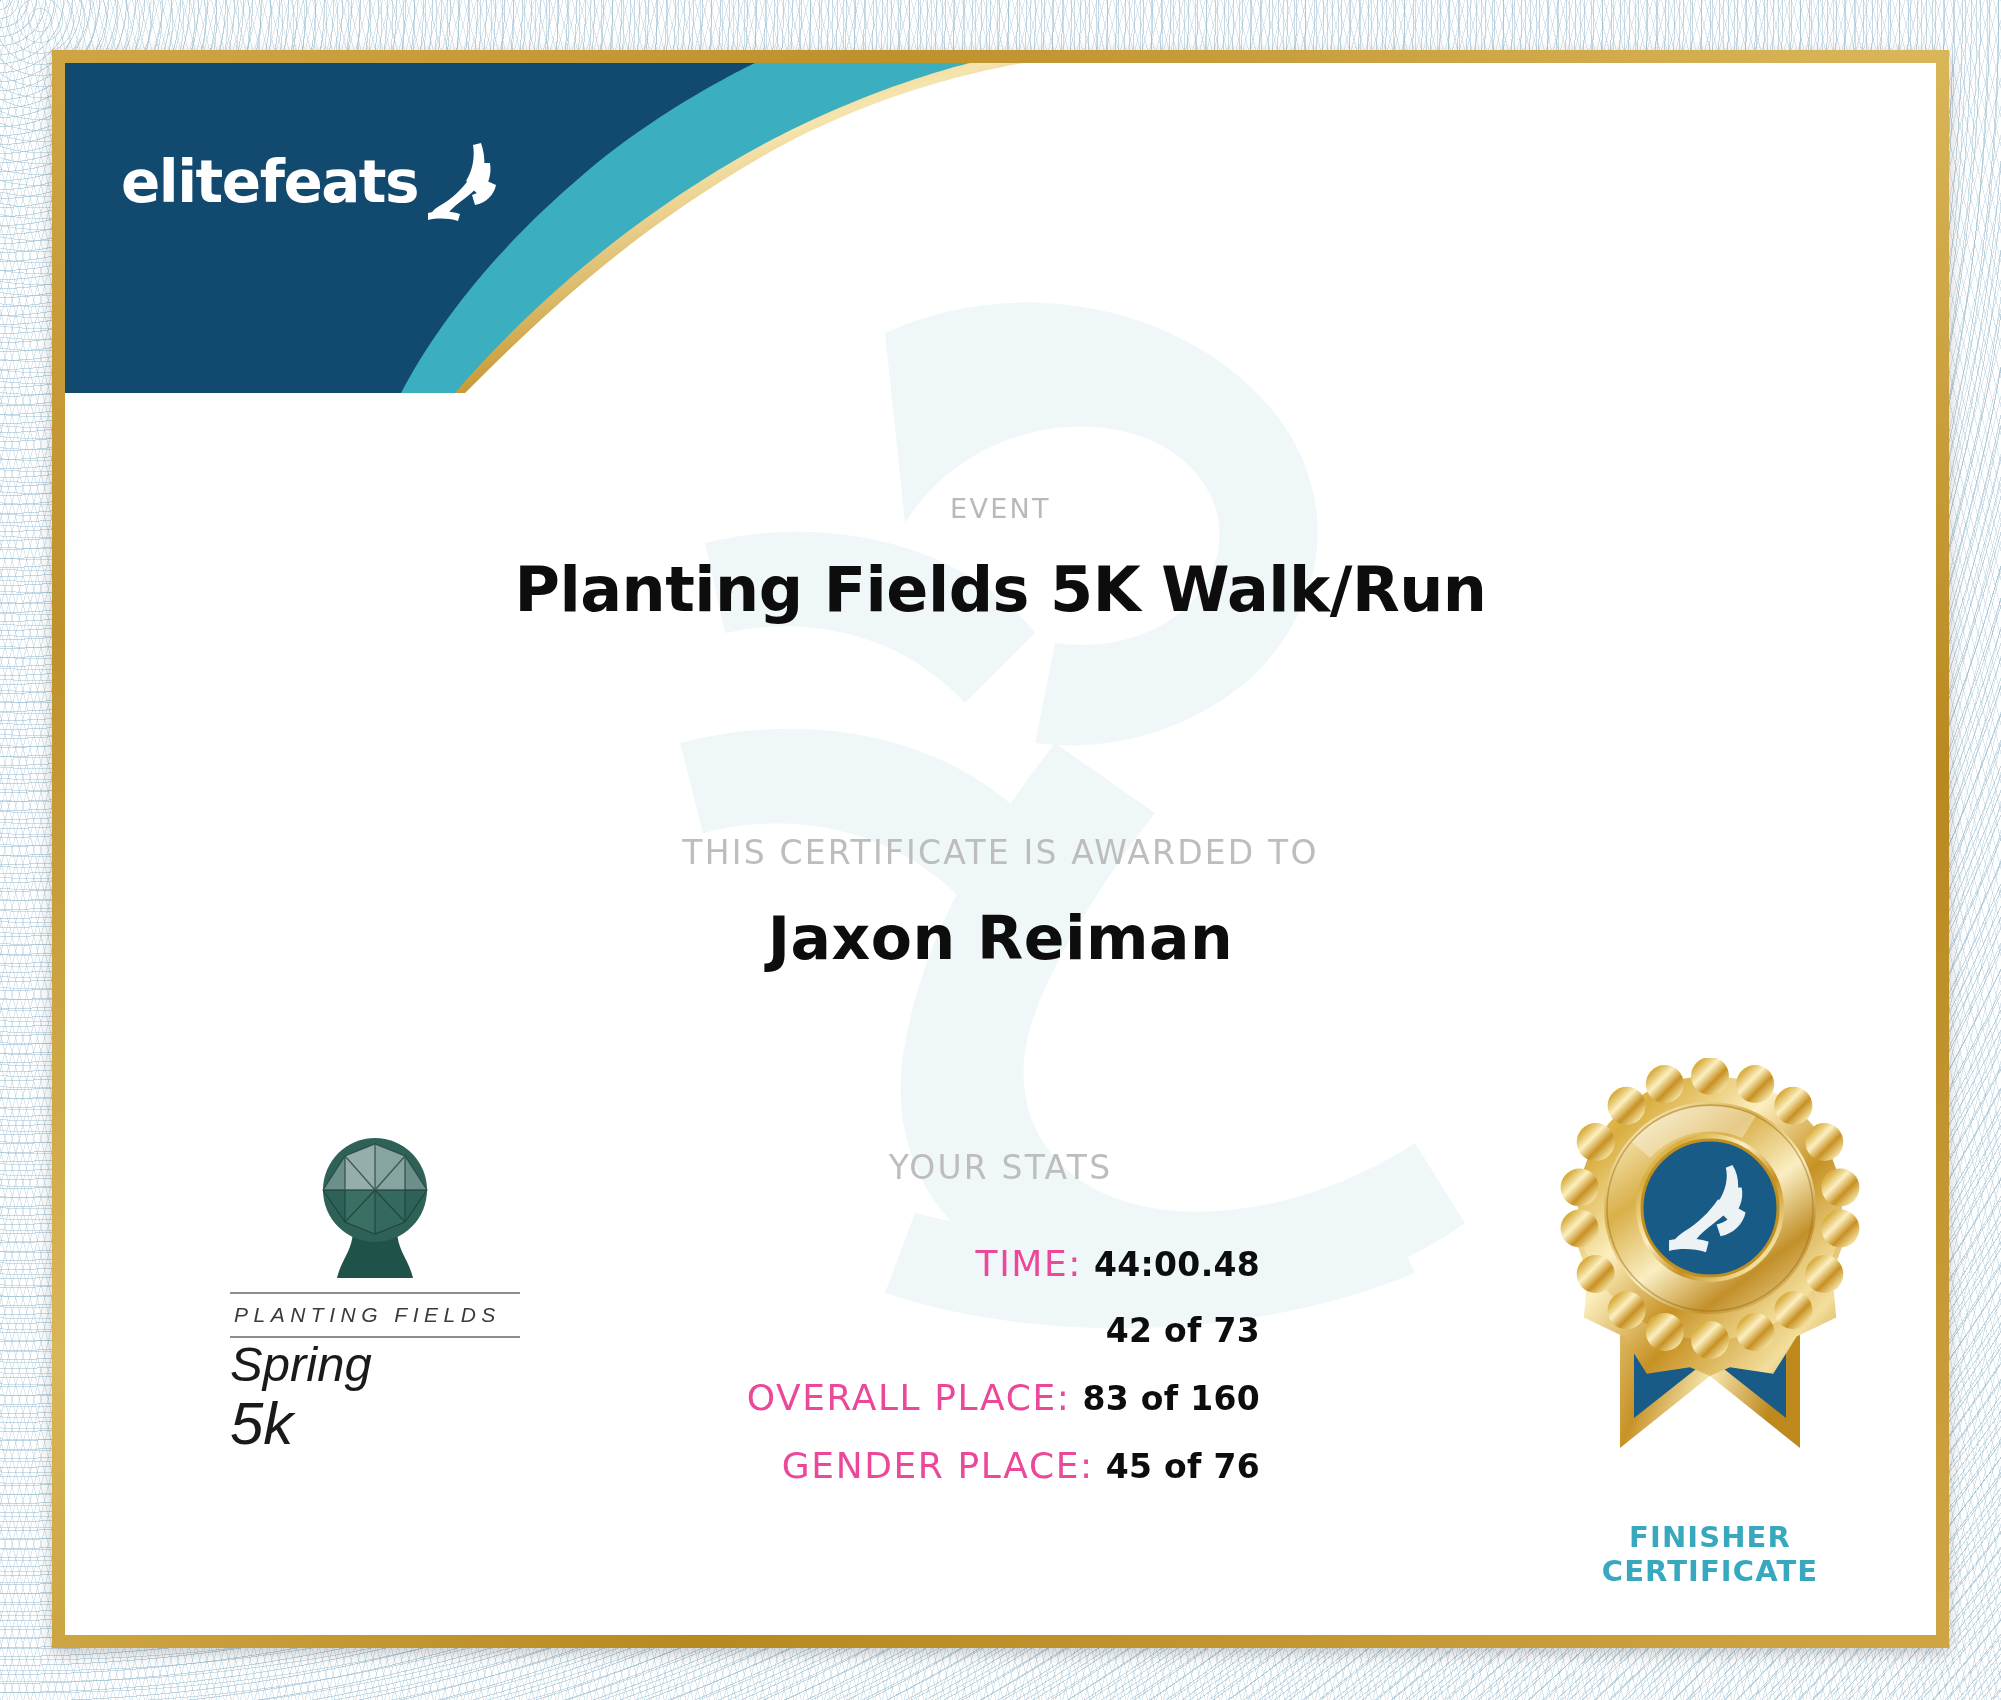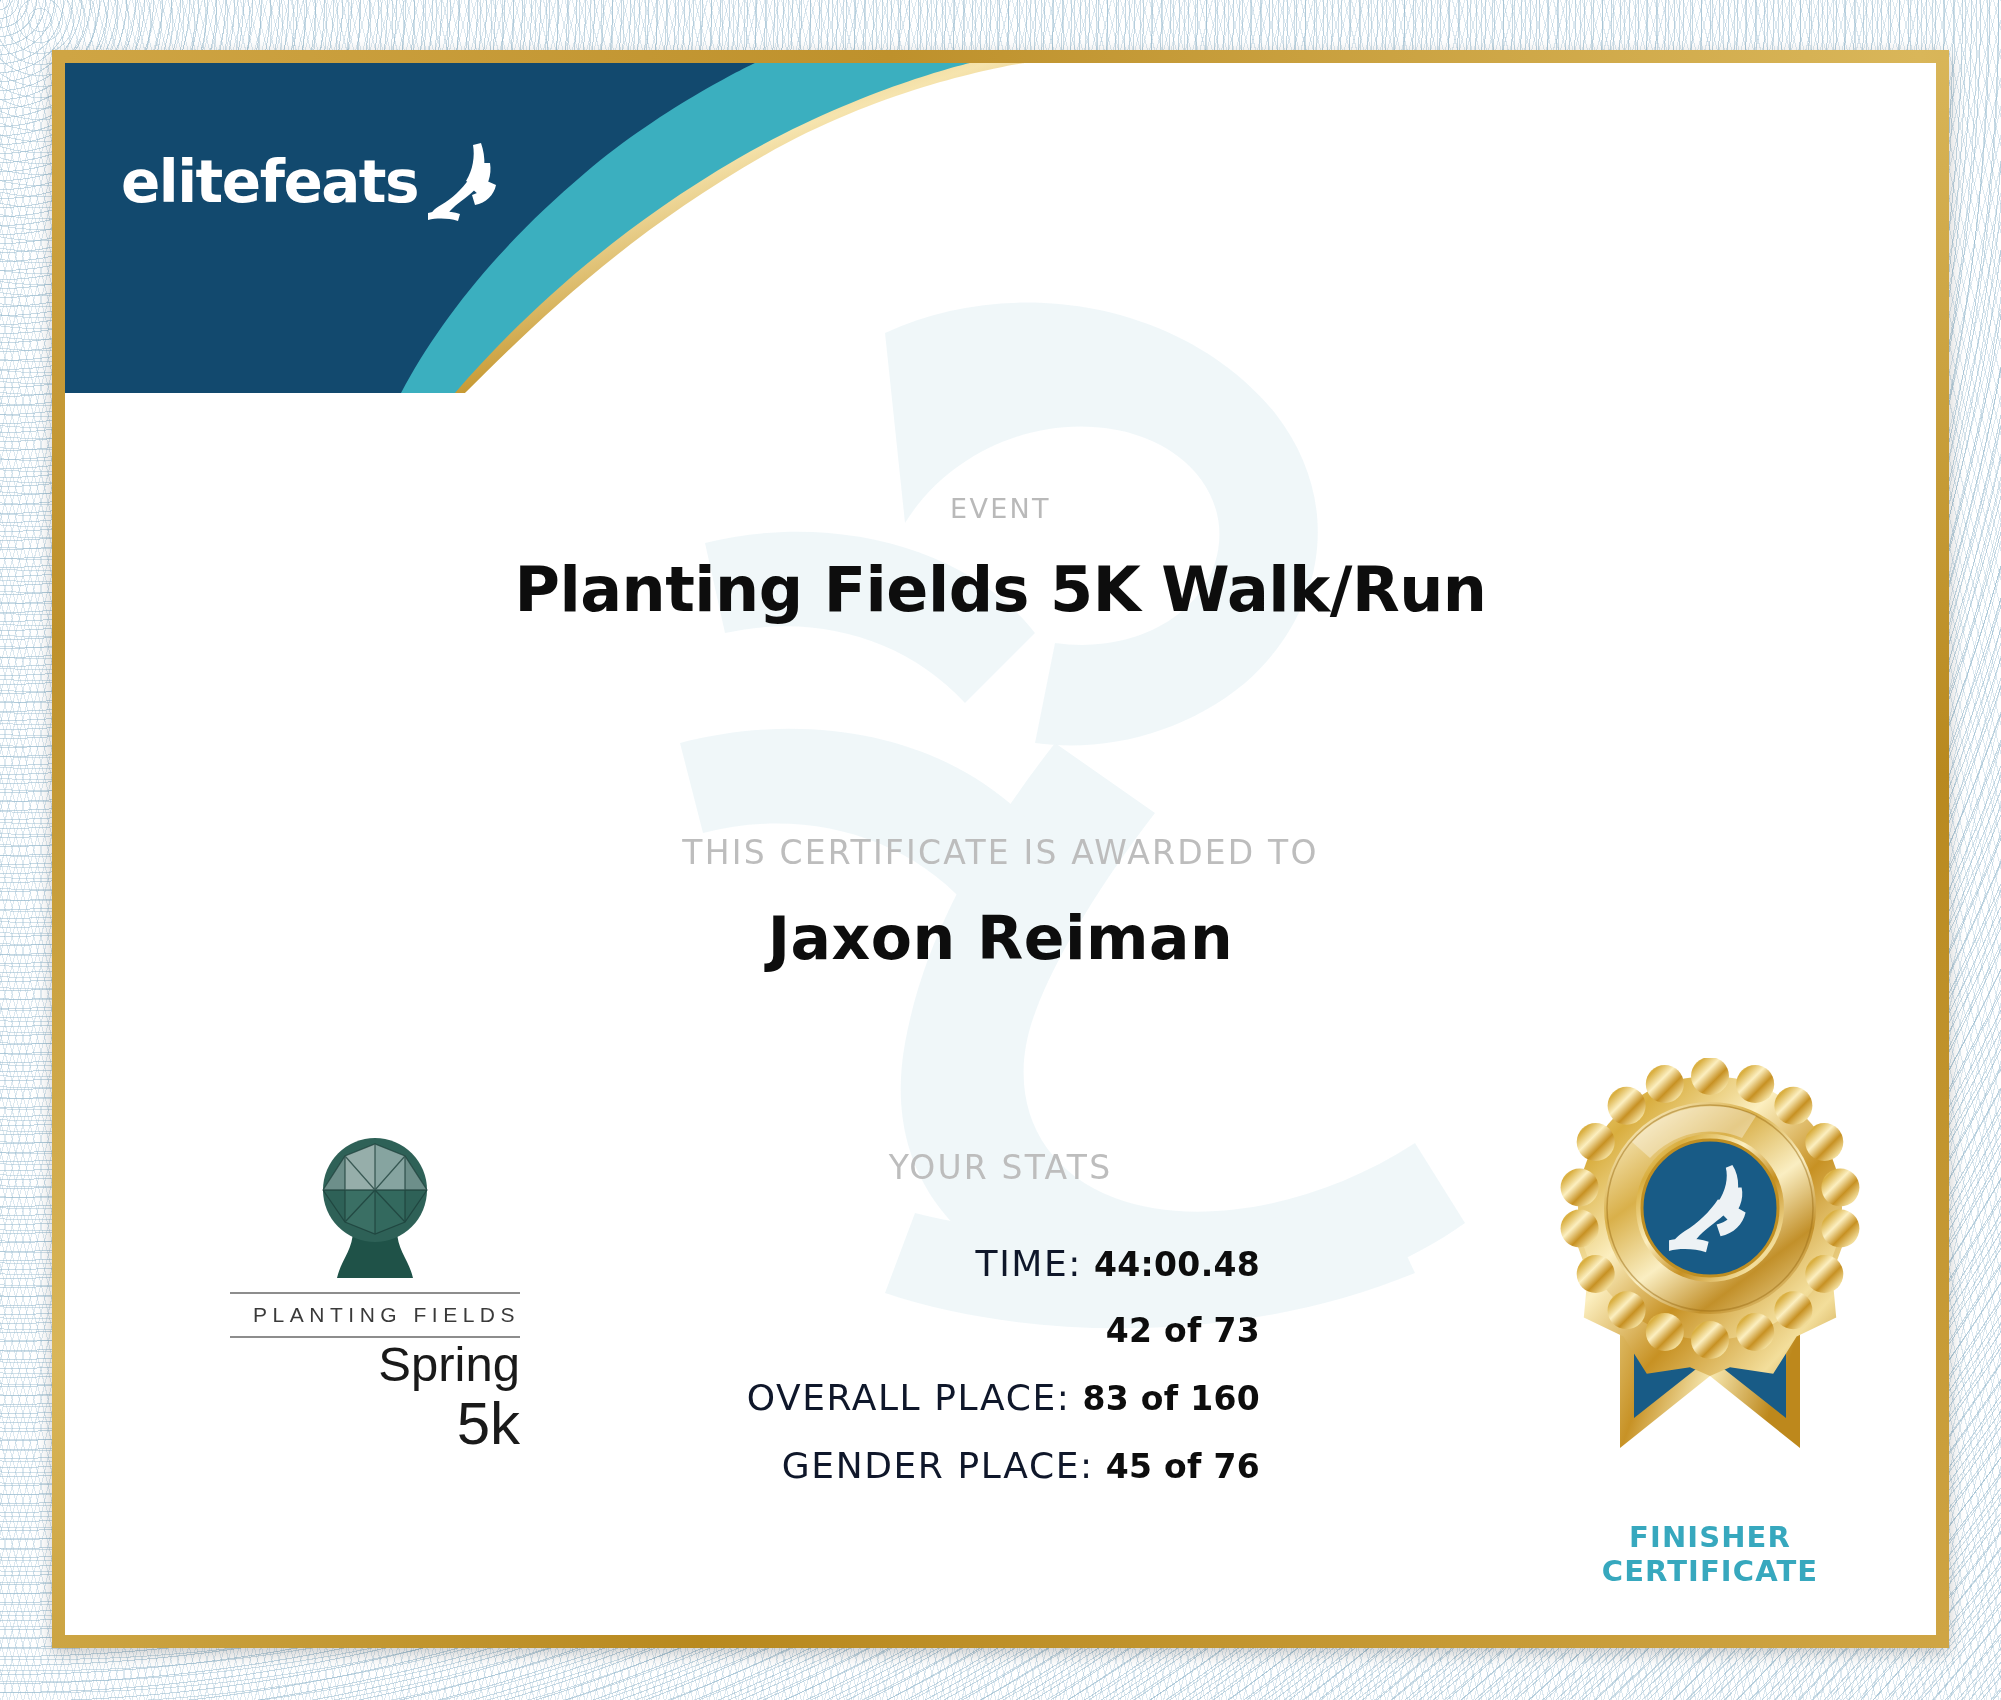--- a/index.html
+++ b/index.html
@@ -129,40 +129,41 @@
     width:1195px;
   }
   .stat-row{
     display:flex;
     justify-content:flex-end;
     align-items:baseline;
     margin-bottom:27px;
     white-space:nowrap;
   }
   .stat-key{
-    color:#0f172a;
+    color:#ec4899;
     font-size:36px;
     letter-spacing:1.6px;
     font-family:"DejaVu Sans", sans-serif;
   }
   .stat-val{
     color:#0d0d0d;
     font-size:33px;
     font-weight:bold;
     letter-spacing:0.3px;
     margin-left:12px;
     font-family:"DejaVu Sans", sans-serif;
   }
 
   
   .pf-logo{
     position:absolute;
     left:165px;top:1075px;
     width:290px;
-    text-align:right;
+    text-align:left;
+    font-style:italic;
   }
   .pf-rule{height:2px;background:#8d8d8d;width:100%;}
   .pf-name{
     font-family:"Liberation Sans", sans-serif;
     font-size:21px;
     letter-spacing:5.5px;
     color:#3a3a3a;
     padding:9px 0 9px 4px;
     white-space:nowrap;
   }

